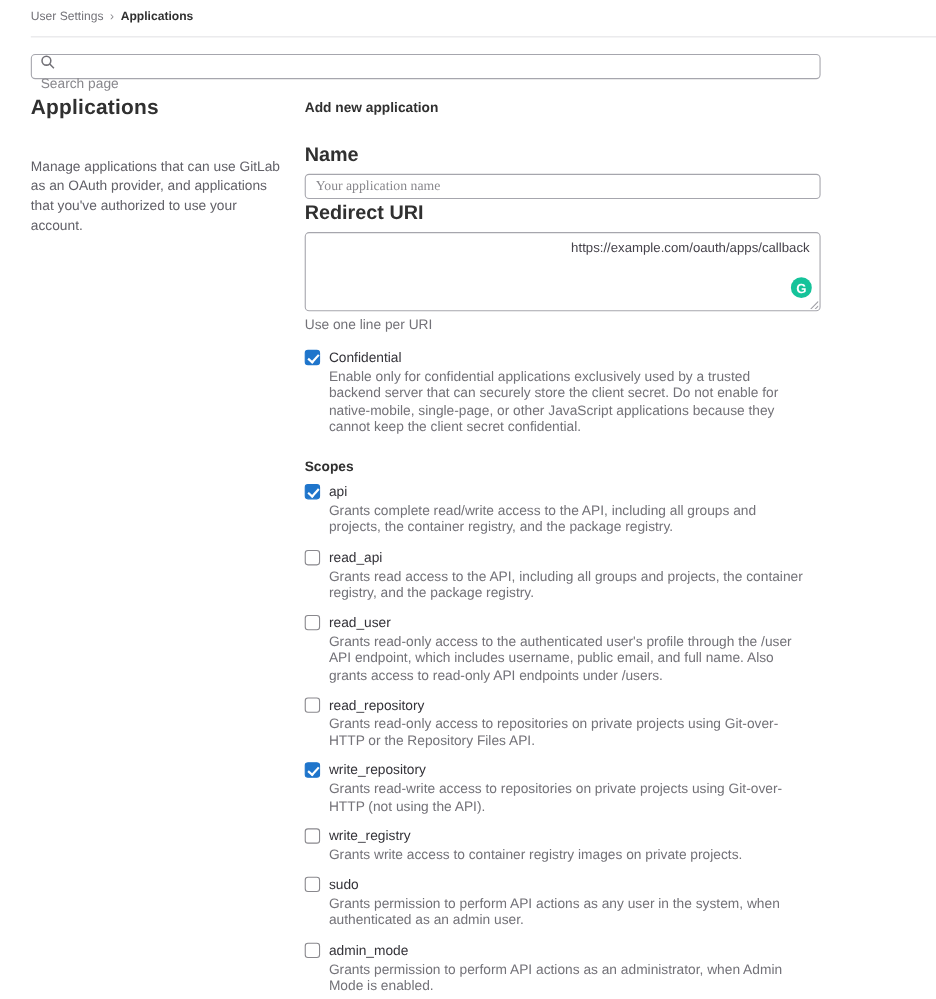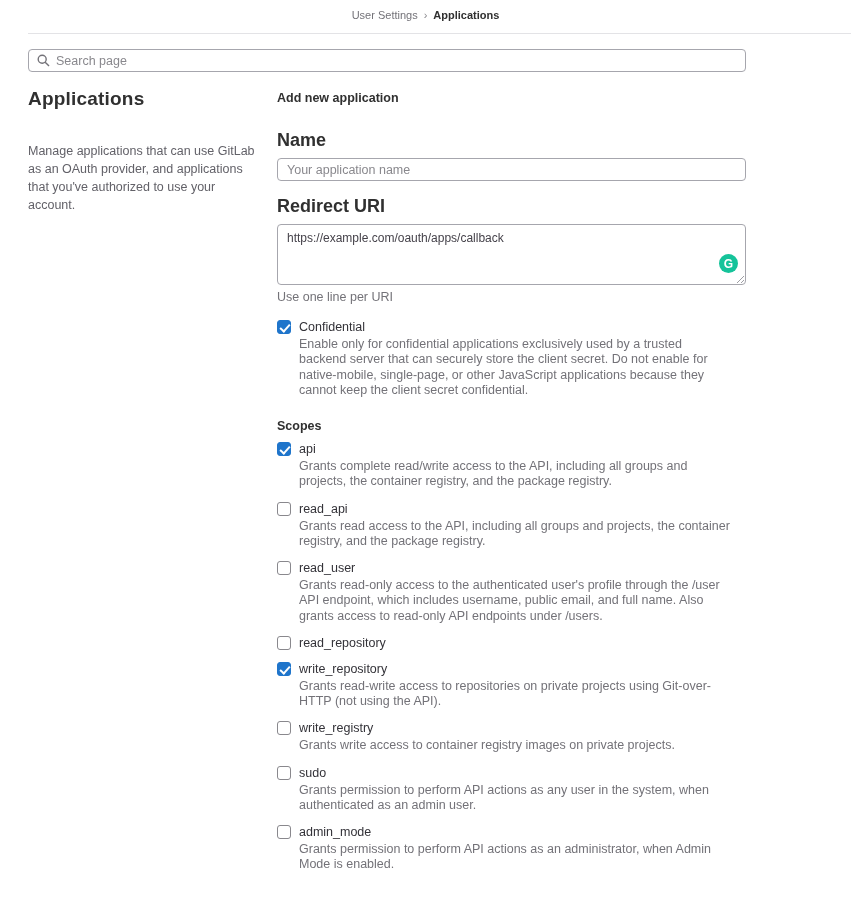--- a/index.html
+++ b/index.html
@@ -5,62 +5,62 @@
   * { box-sizing: border-box; margin: 0; padding: 0; }
   html, body { background: #ffffff; }
   body {
     width: 851px; min-height: 908px;
     font-family: "Liberation Sans", "DejaVu Sans", sans-serif;
     font-size: 12.5px; color: #333238;
   }
   .page { width: 851px; min-height: 908px; overflow: hidden; }
 
   
-  .breadcrumb { padding: 9px 28px 8px 28px; font-size: 11px; display: flex; align-items: center; gap: 6px; justify-content: center; }
+  .breadcrumb { padding: 9px 28px 8px 28px; font-size: 11px; display: flex; align-items: center; gap: 6px; }
   .breadcrumb .crumb-parent { color: #737278; text-decoration: none; cursor: pointer; }
   .breadcrumb .crumb-sep { color: #89888d; font-size: 11px; }
   .breadcrumb .crumb-current { color: #303030; font-weight: 700; }
   .top-divider { border: none; border-top: 1px solid #e3e3e6; margin: 4px 0 0 28px; }
 
   
   .search-row { padding: 15px 105px 0 28px; }
   .search-box {
-    display: flex; align-items: center; gap: 6px;
+    display: flex; gap: 6px;
     border: 1px solid #a6a6ad; border-radius: 4px;
-    height: 23px; padding: 0 8px; background: #fff;
+    height: 23px; padding: 0 8px; background: #fff; flex-direction: column;
   }
   .search-box svg { flex: 0 0 auto; }
   .search-box input {
     border: none; outline: none; flex: 1; font-size: 12.5px;
     font-family: inherit; color: #333238; background: transparent;
   }
   .search-box input::placeholder { color: #89888d; }
 
   
   .content { display: flex; padding: 16px 0 0 28px; }
   .left-col { width: 249px; padding-right: 20px; flex: 0 0 auto; }
   .left-col h1 { font-size: 19px; font-weight: 700; color: #303030; margin: 0 0 12px 0; letter-spacing: .2px; }
   .left-col p { color: #626168; line-height: 1.45; font-size: 12.5px; margin-top: 32px; }
 
   .right-col { width: 469px; flex: 0 0 auto; padding-top: 3px; }
   .section-title { font-size: 12.5px; font-weight: 700; color: #303030; margin-bottom: 25px; }
   .field-label { font-size: 18px; font-weight: 700; color: #303030; margin-bottom: 7px; }
 
   .text-input {
     width: 100%; height: 23px; border: 1px solid #a6a6ad; border-radius: 4px;
-    padding: 0 9px; font-size: 12.5px; font-family: Liberation Sans, sans-serif; color: #333238;
-    margin-bottom: 15px; outline: none; background: #fff;
+    padding: 0 9px; font-size: 12.5px; font-family: Liberation Serif, serif; color: #333238;
+    margin-bottom: 2px; outline: none; background: #fff;
   }
   .text-input::placeholder { color: #89888d; }
 
   .textarea-wrap { position: relative; margin-bottom: 5px; }
   .textarea-wrap textarea {
-    width: 100%; height: 61px; border: 1px solid #a6a6ad; border-radius: 4px;
+    width: 100%; height: 72px; border: 1px solid #a6a6ad; border-radius: 4px;
     padding: 6px 9px; font-size: 12px; font-family: inherit; color: #45424a;
-    resize: none; outline: none; display: block; background: #fff;
+    resize: none; outline: none; display: block; background: #fff; text-align: right;
   }
   .grammarly-badge {
     position: absolute; right: 8px; bottom: 12px; width: 19px; height: 19px;
     border-radius: 50%; background: #15c39a; color: #fff;
     display: flex; align-items: center; justify-content: center;
     font-size: 12px; font-weight: 700; cursor: pointer; user-select: none;
   }
   .resize-handle { position: absolute; right: 2px; bottom: 2px; cursor: nwse-resize; }
 
   .help-text { color: #737278; margin-bottom: 16px; }
@@ -164,20 +164,21 @@
       <span class="checkbox-label scope-label">read_user</span>
     </div>
     <div class="checkbox-desc scope-desc">Grants read-only access to the authenticated user's profile through the /user API endpoint, which includes username, public email, and full name. Also grants access to read-only API endpoints under /users.</div>
   </div>
 
   <div class="checkbox-row">
     <div class="checkbox-head">
       <span class="checkbox scope-checkbox"></span>
       <span class="checkbox-label scope-label">read_repository</span>
     </div>
+    <div class="checkbox-desc scope-desc">Grants read-only access to repositories on private projects using Git-over-HTTP or the Repository Files API.</div>
   </div>
 
   <div class="checkbox-row">
     <div class="checkbox-head">
       <span class="checkbox scope-checkbox checked"></span>
       <span class="checkbox-label scope-label">write_repository</span>
     </div>
     <div class="checkbox-desc scope-desc">Grants read-write access to repositories on private projects using Git-over-HTTP (not using the API).</div>
   </div>
 

